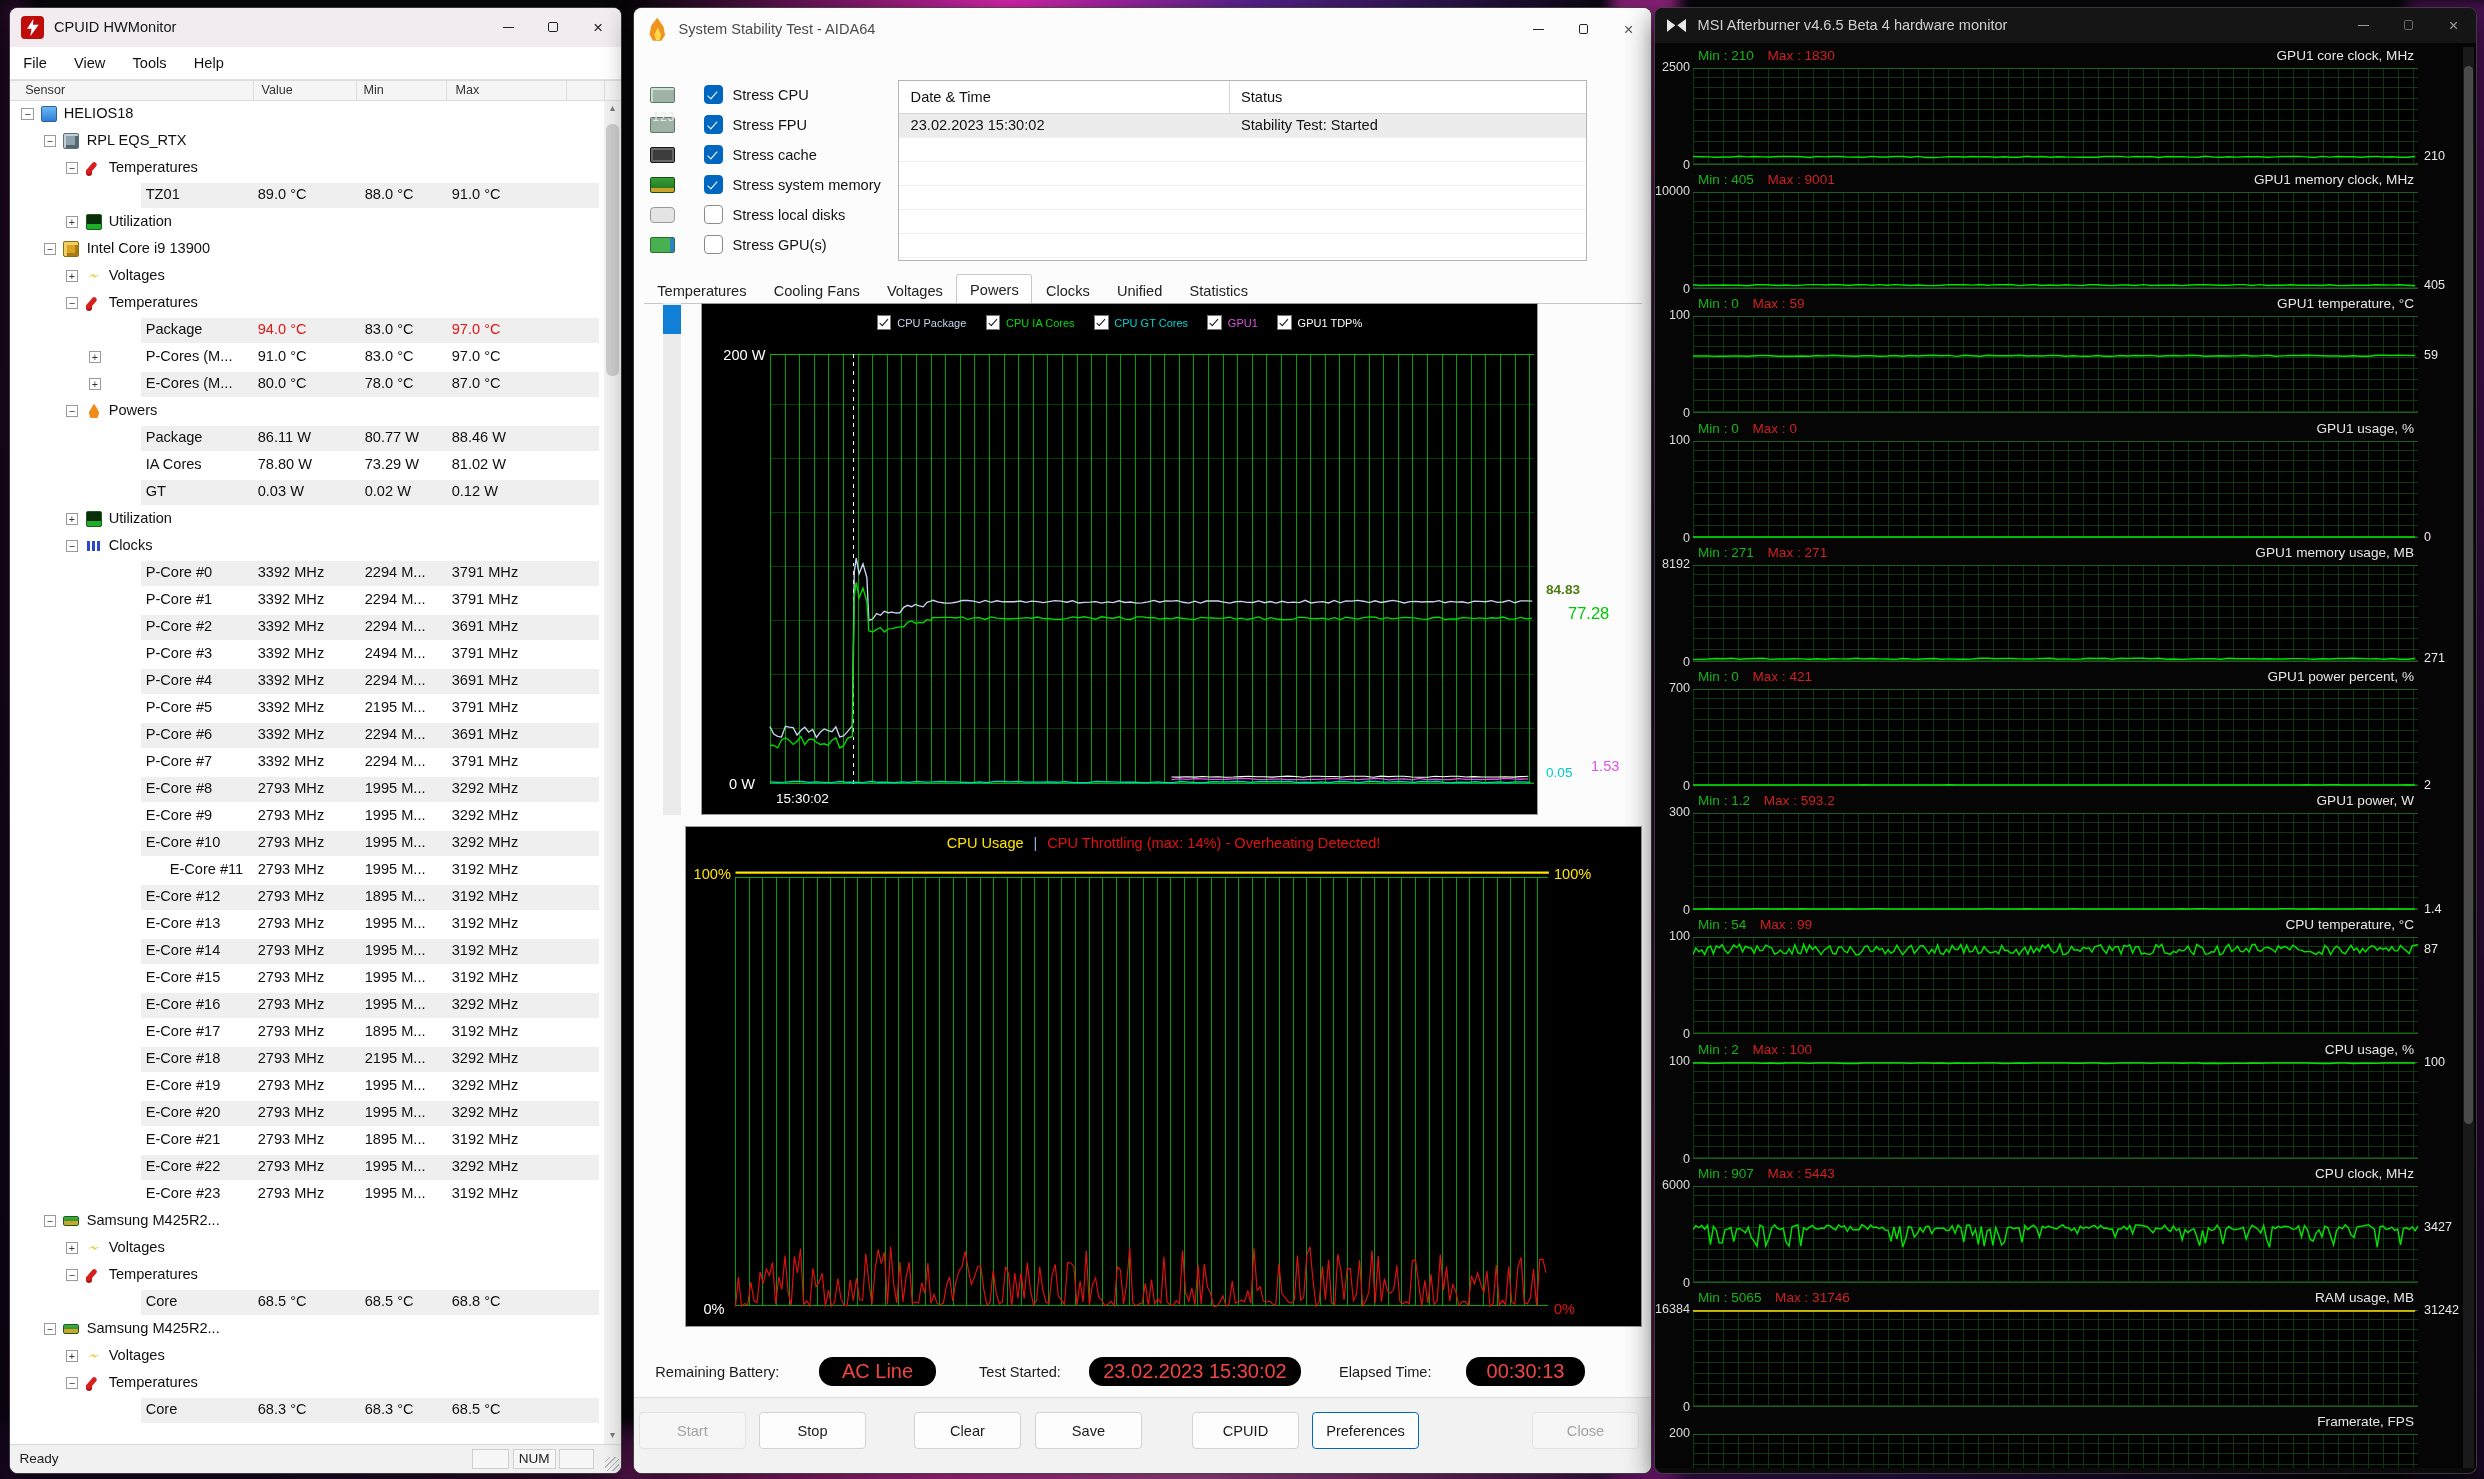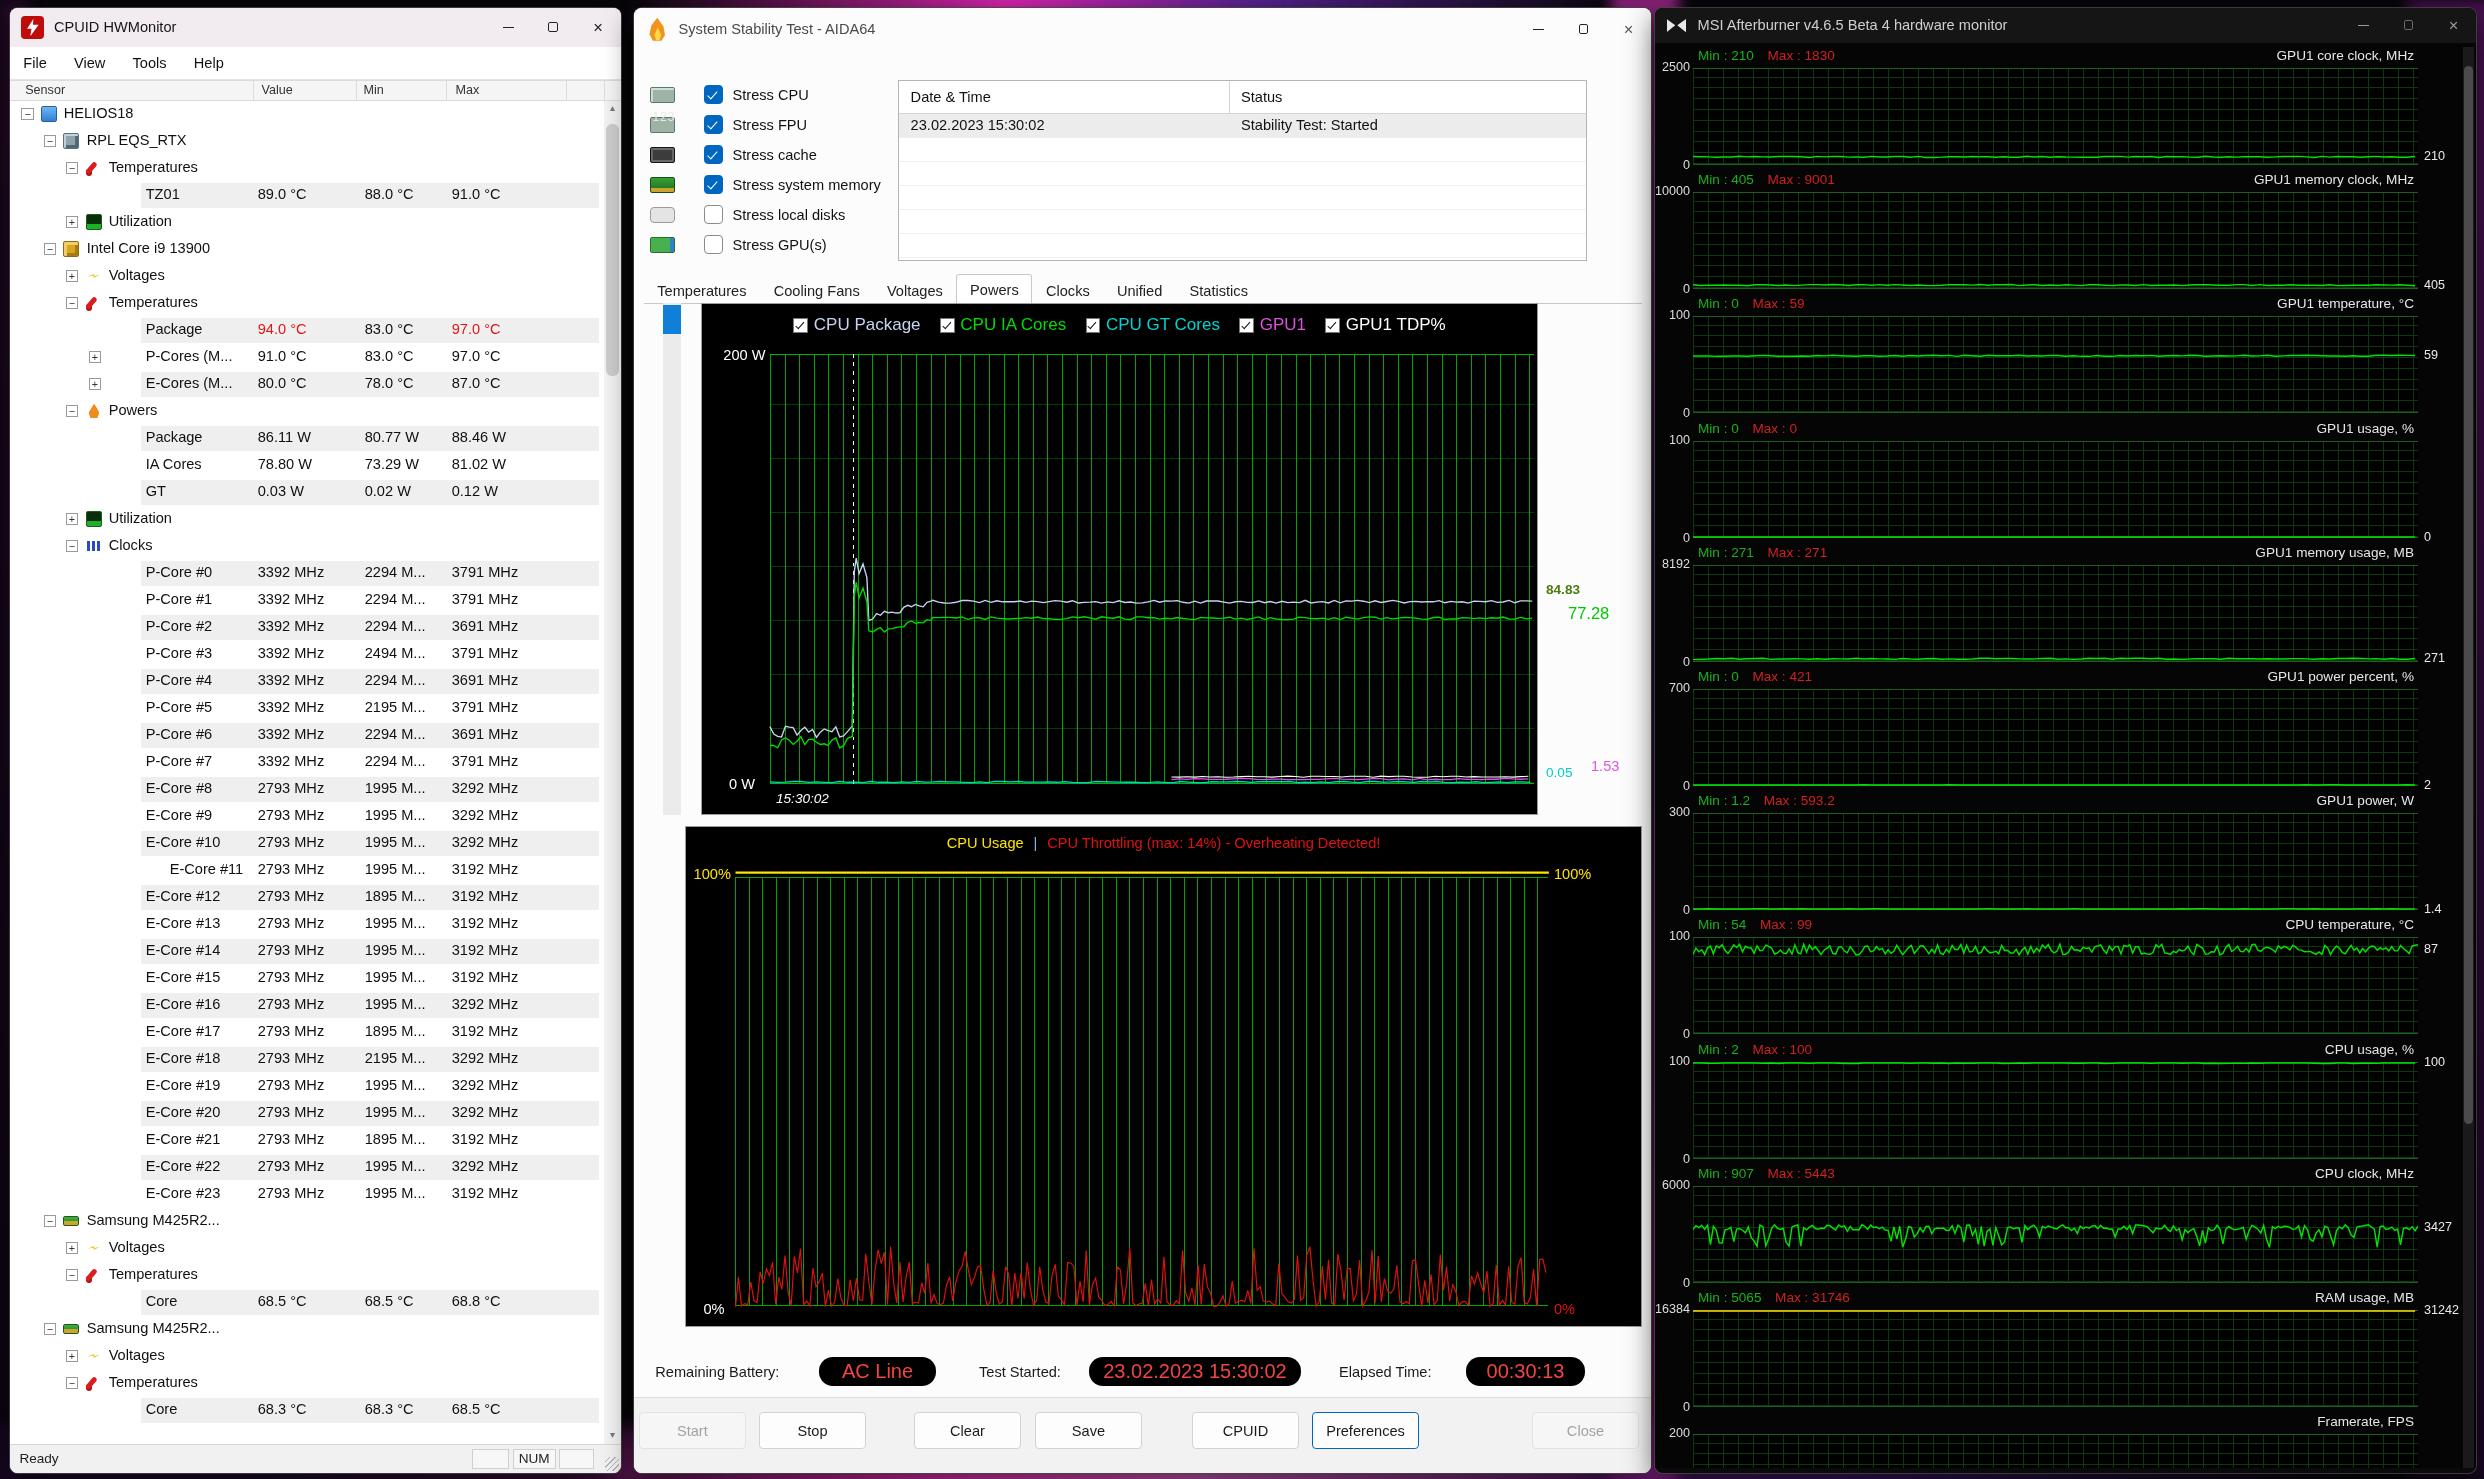--- a/index.html
+++ b/index.html
@@ -128,24 +128,24 @@
   .pgrid{position:absolute;left:68px;top:50px;width:764px;height:430px;
      background-image:repeating-linear-gradient(90deg,rgba(0,178,0,.9) 0 1px,transparent 1px 14.6px),
                       repeating-linear-gradient(0deg,rgba(0,140,0,.45) 0 1px,transparent 1px 54px);
      border-top:1px solid #00b400;border-bottom:1px solid #00b400;}
   .dashline{position:absolute;left:151px;top:50px;width:1px;height:430px;
      background:repeating-linear-gradient(0deg,#fff 0 3.9px,transparent 3.9px 8.7px);}
   .plegend{position:absolute;left:0;top:11.6px;width:100%;display:flex;justify-content:center;gap:19.4px;align-items:center;}
   .litem{display:flex;align-items:center;gap:5.8px;}
   .lcheck{width:14.6px;height:14.6px;background:#fff;border:1px solid #777;position:relative;}
   .lcheck .ckmark{left:3.9px;top:1px;width:3.9px;height:8.7px;}
-  .llabel{font-size:17px;}
+  .llabel{font-size:11px;}
   .axis-topw{position:absolute;left:21.3px;top:43px;color:#fff;font-size:14.6px;}
   .axis-botw{position:absolute;left:27px;top:472px;color:#fff;font-size:14.6px;}
-  .ptime{position:absolute;left:74px;top:487px;color:#fff;font-size:13.6px;font-style:italic;}
+  .ptime{position:absolute;left:74px;top:487px;color:#fff;font-size:13.6px;}
   #power-svg{position:absolute;left:0;top:0;width:837px;height:512px;}
   .pv{position:absolute;font-size:13.6px;white-space:nowrap;}
   #usage-box{left:51px;top:818px;width:957px;height:501px;}
   .utitle{position:absolute;left:0;top:7.8px;width:100%;text-align:center;font-size:14.6px;}
   .ugrid{position:absolute;left:49px;top:50px;width:813px;height:429px;
      background-image:repeating-linear-gradient(90deg,rgba(0,178,0,.9) 0 1px,transparent 1px 13.6px);
      border-top:1px solid #00a800;border-bottom:1px solid #00a800;}
   #usage-svg{position:absolute;left:0;top:0;width:957px;height:501px;}
   .ulab{position:absolute;font-size:14.6px;}
   .afoot{position:absolute;left:0;top:1349px;width:100%;height:33px;font-size:14.6px;color:#1a1a1a;}

